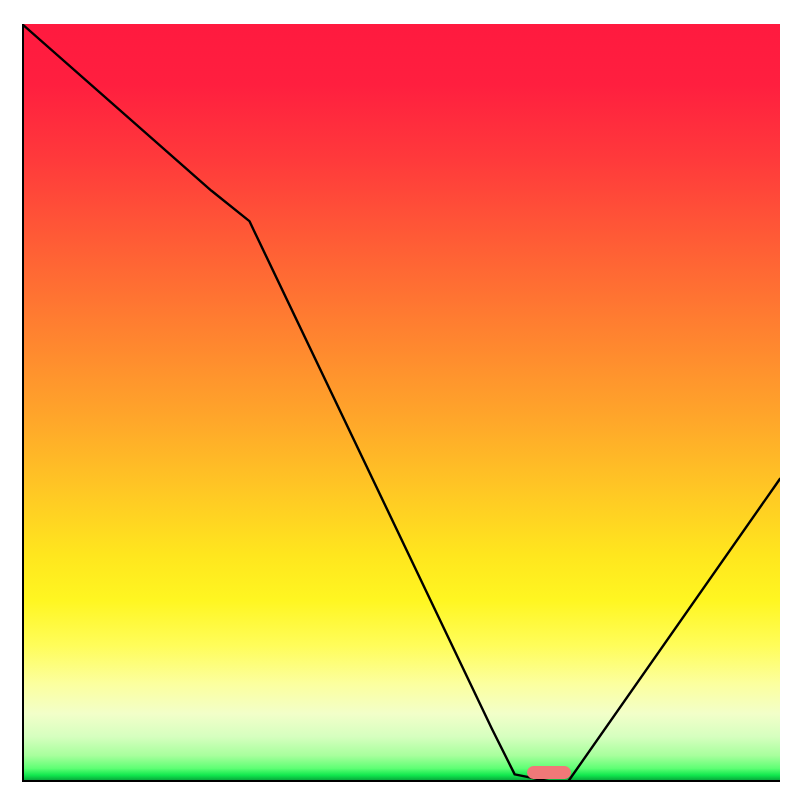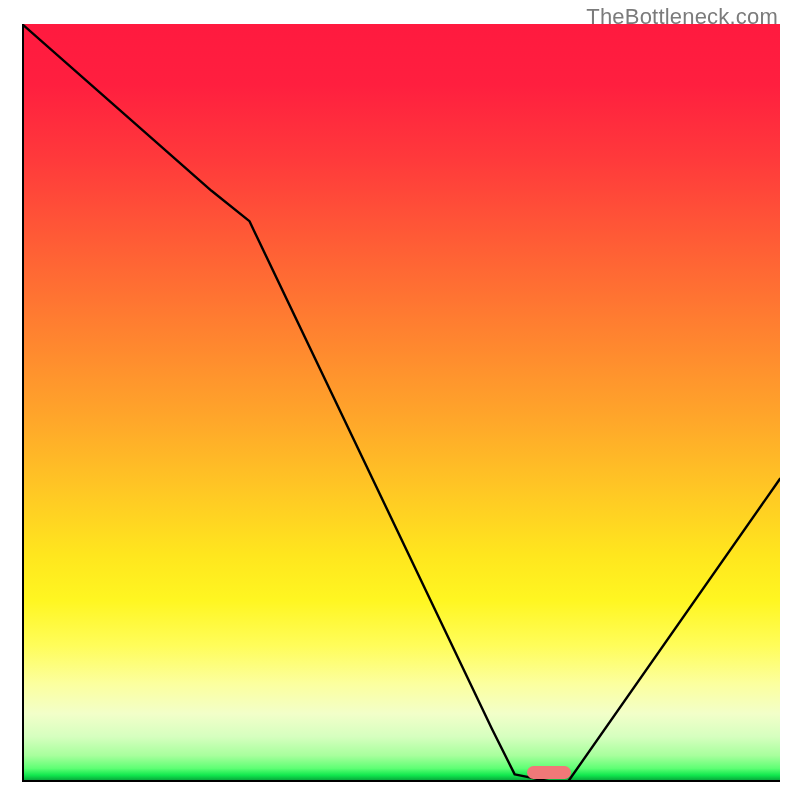--- a/index.html
+++ b/index.html
@@ -70,21 +70,20 @@
     background: #f07878;
     border-radius: 7px;
     bottom: 2.6px; 
     transform: translateX(-50%);
   }
 </style>
 </head>
 <body>
 
 <div class="container">
-  <div class="watermark">TheBottleneck.com</div>
 
   <div class="plot">
     <div class="gradient-bg"></div>
 
     <svg class="curve" viewBox="0 0 758 758" preserveAspectRatio="none">
       <path d="M0.0 0.0 L189.5 166.8 L227.4 197.1 L470.0 704.9 L492.7 750.4 L530.6 758.0 L545.8 758.0 L758.0 454.8" id="curvePath" fill="none" stroke="#000" stroke-width="2.4" stroke-linejoin="round" stroke-linecap="round"></path>
     </svg>
 
     <div class="marker" id="marker" style="left: 69.5%;"></div>
 

